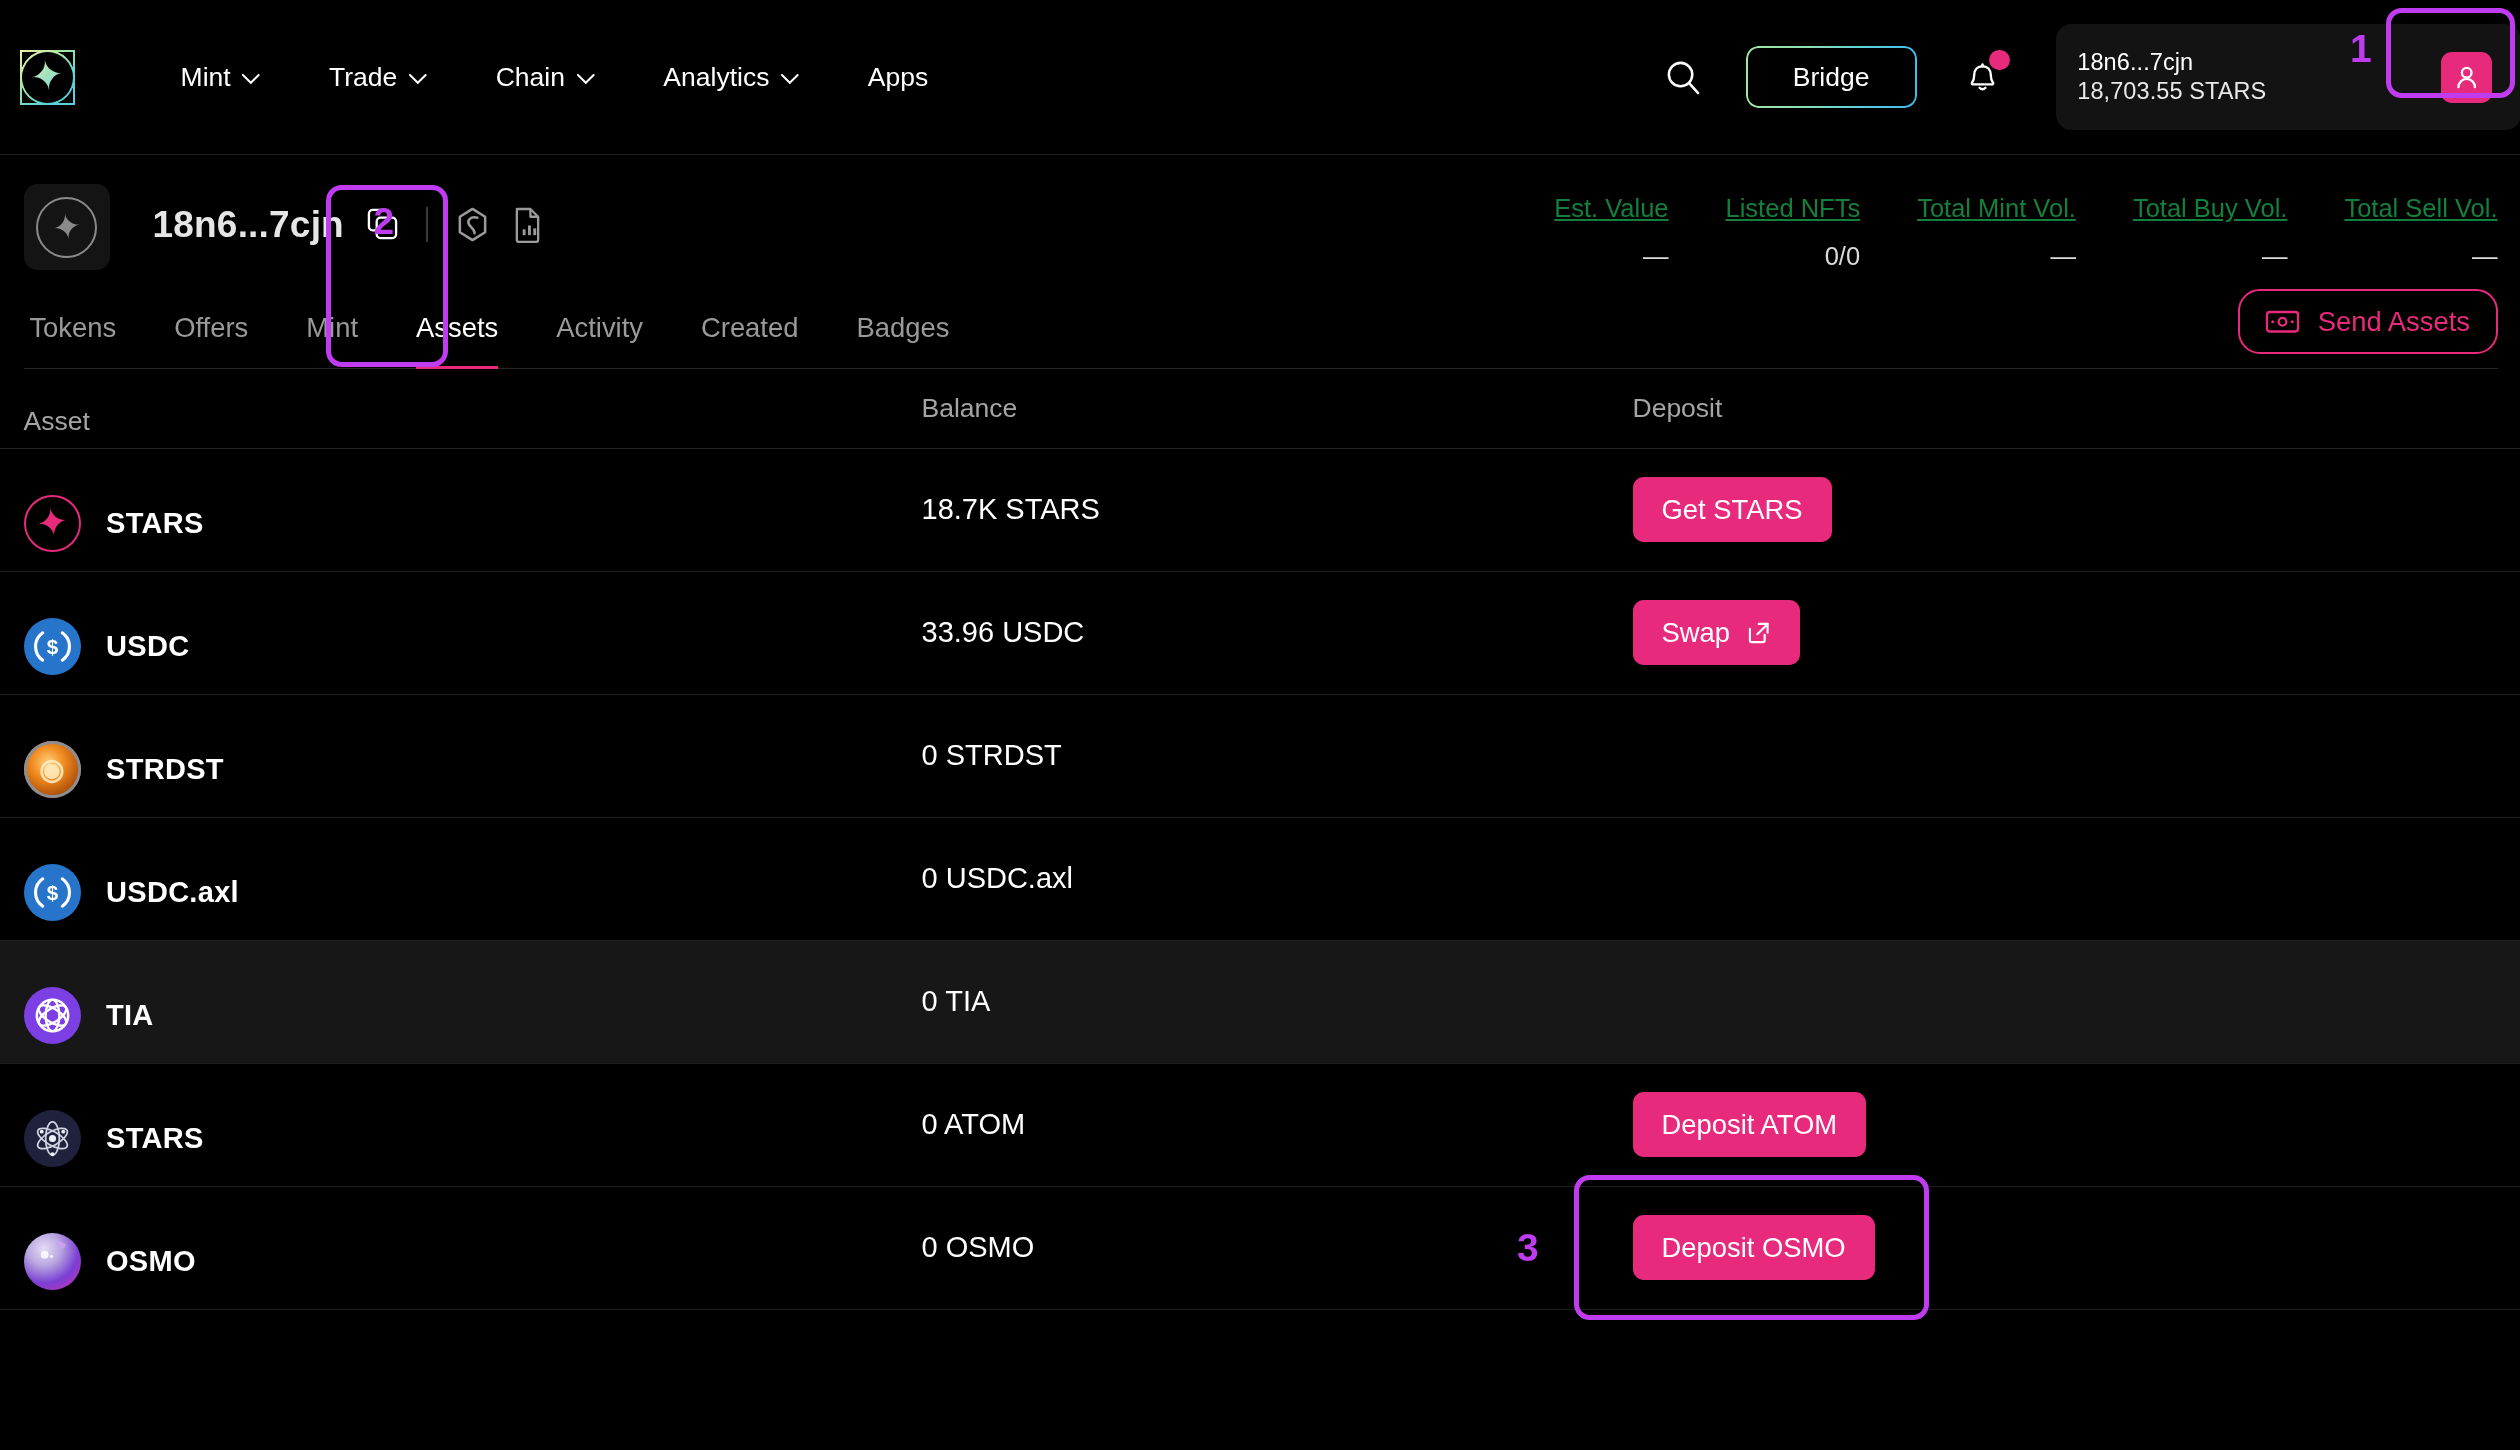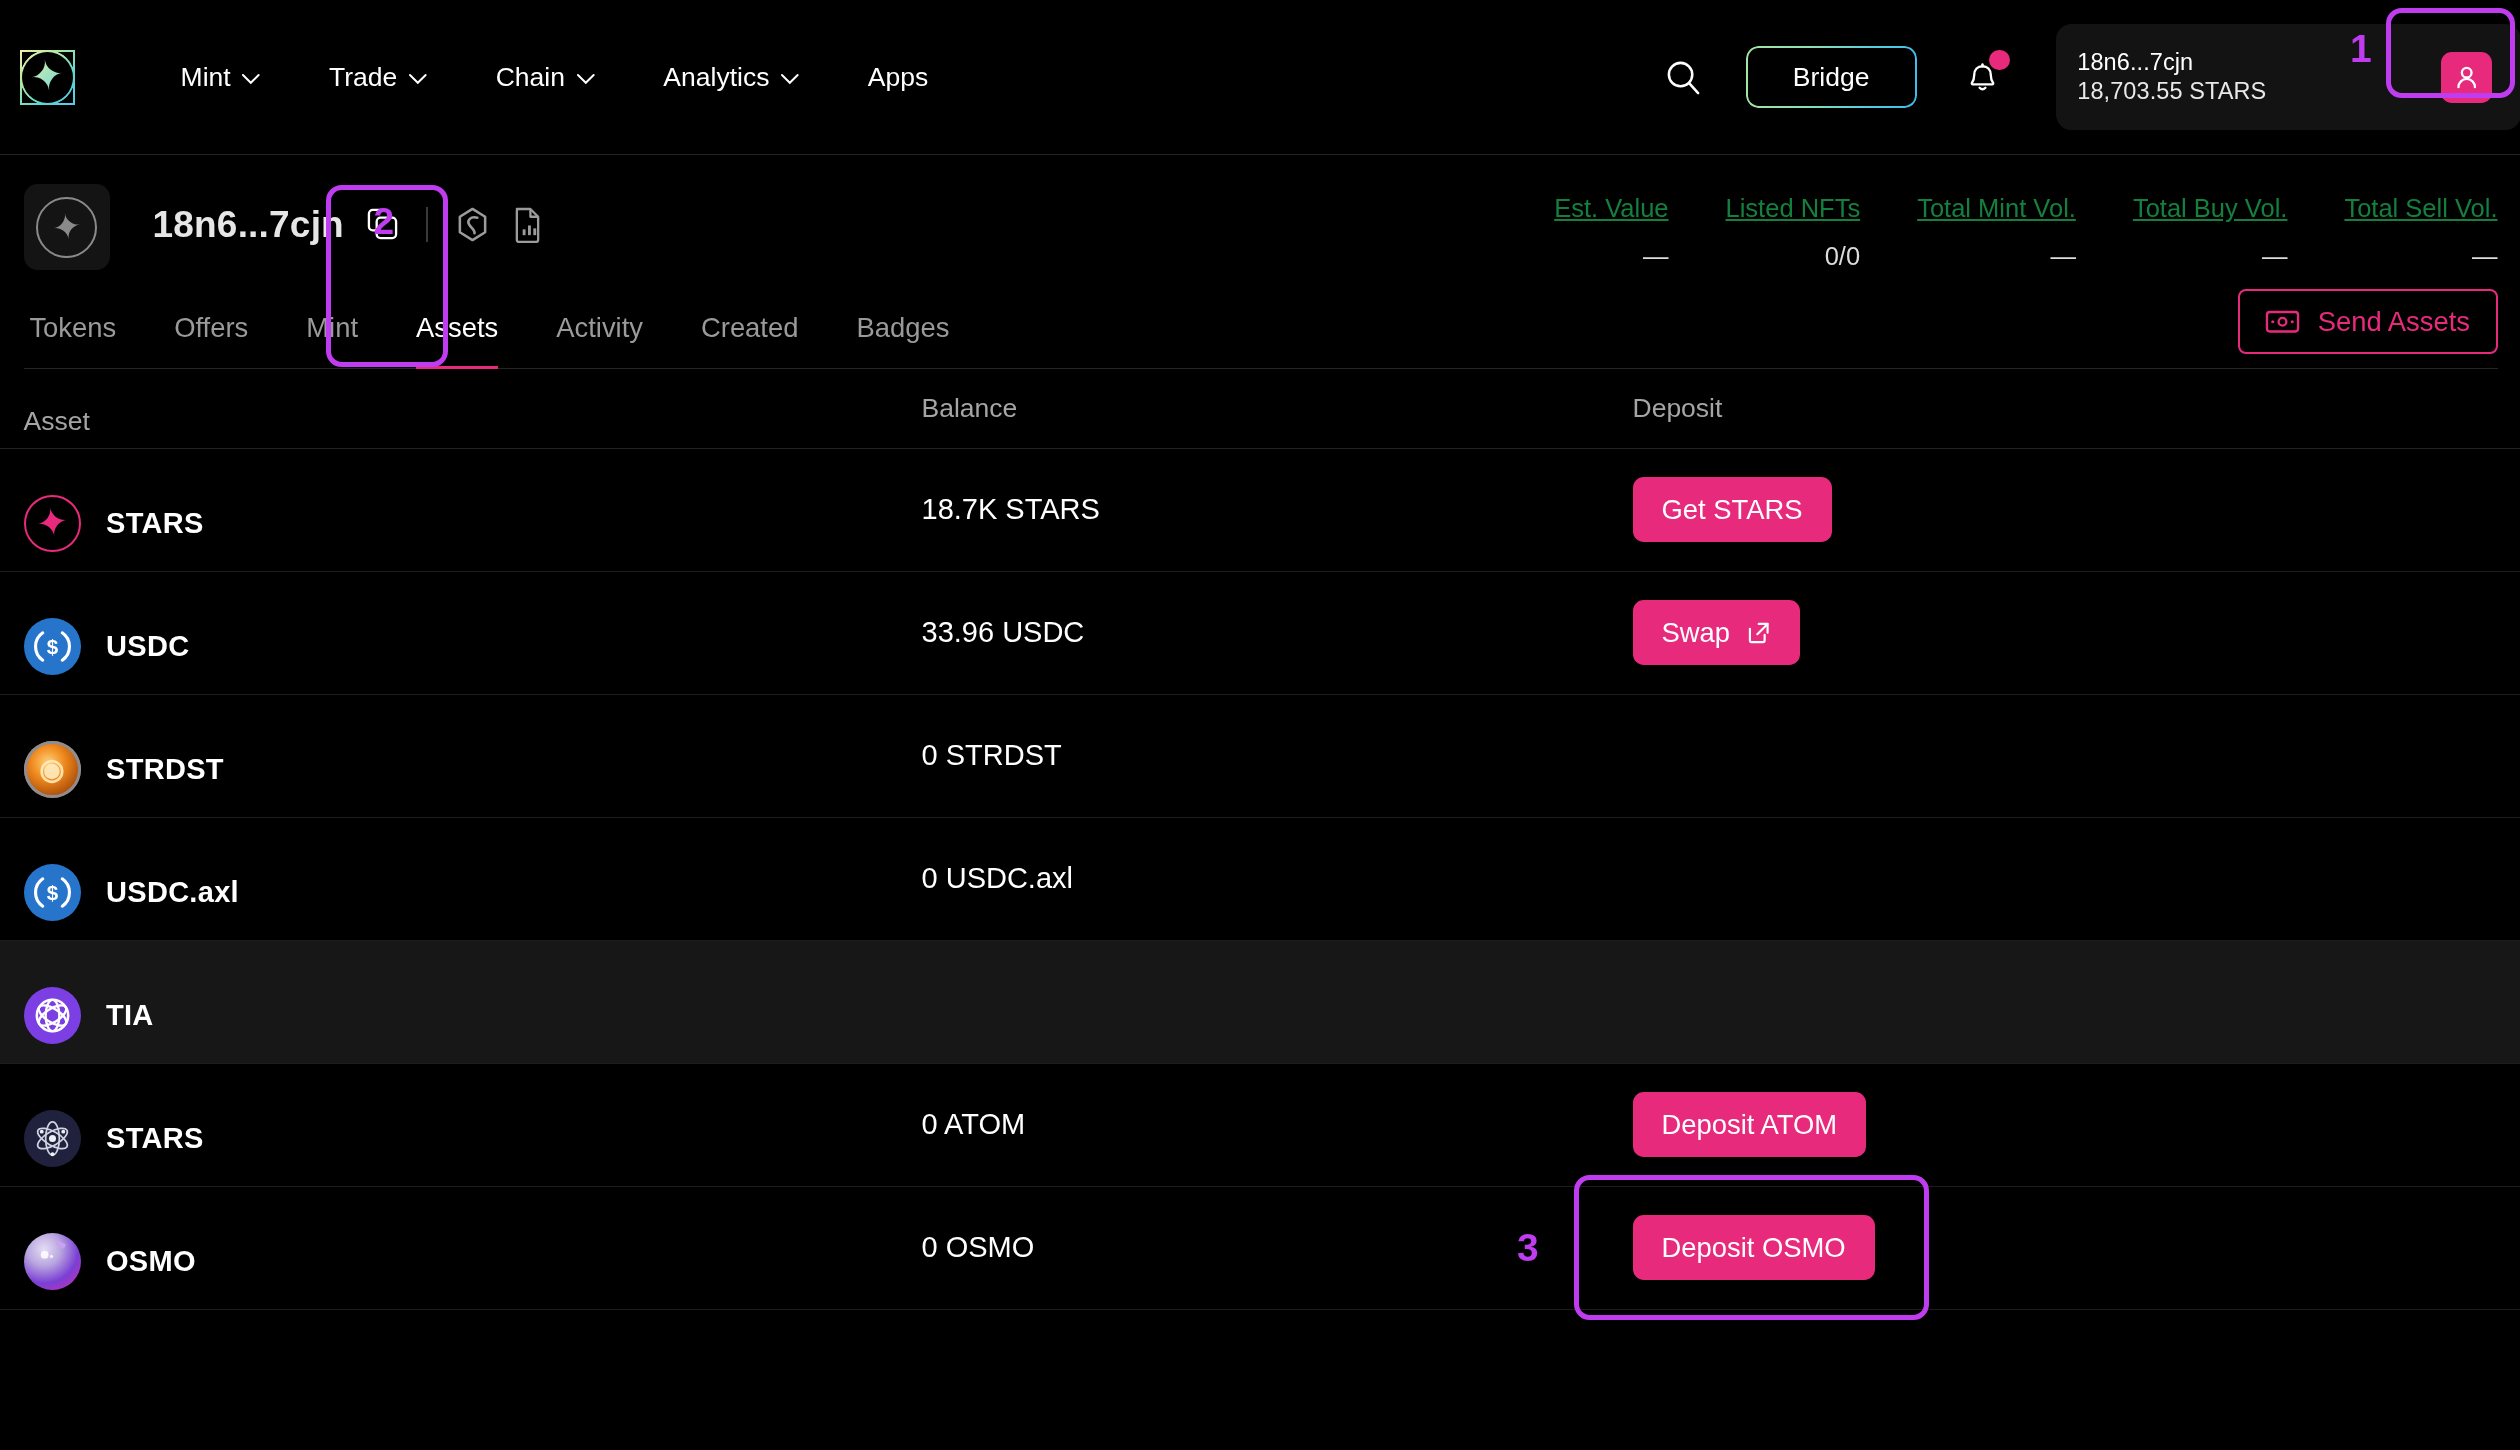--- a/index.html
+++ b/index.html
@@ -222,21 +222,21 @@
     height: 2.9px;
     background: #e72a7c;
   }
   .send-assets {
     margin-left: auto;
     margin-bottom: 13.7px;
     display: flex; align-items: center; gap: 17.6px;
     border: 2px solid #e72a7c;
     color: #e72a7c;
     background: transparent;
-    border-radius: 8px;
+    border-radius: 22px;
     height: 65px;
     padding: 0 25.5px;
     font-size: 27.4px;
     cursor: pointer;
     white-space: nowrap;
   }
 
   
   .table { width: 100%; }
   .thead {
@@ -548,20 +548,21 @@
       <div class="coin coin-tia">
         <svg width="45" height="45" viewBox="0 0 46 46">
           <circle cx="23" cy="23" r="16" stroke="#fff" stroke-width="2.6" fill="none"></circle>
           <ellipse cx="23" cy="23" rx="7" ry="16" stroke="#fff" stroke-width="2.4" fill="none"></ellipse>
           <ellipse cx="23" cy="23" rx="16" ry="7" stroke="#fff" stroke-width="2.4" fill="none" transform="rotate(32 23 23)"></ellipse>
           <ellipse cx="23" cy="23" rx="16" ry="7" stroke="#fff" stroke-width="2.4" fill="none" transform="rotate(-32 23 23)"></ellipse>
         </svg>
       </div>
       <span class="asset-name">TIA</span>
     </div>
+    <div class="col-balance bal-cell">0 TIA</div>
     <div class="col-deposit"></div>
   </div>
 
   <div class="trow">
     <div class="col-asset asset-cell">
       <div class="coin coin-atom">
         <svg width="47" height="47" viewBox="0 0 48 48">
           <ellipse cx="24" cy="24" rx="7" ry="17" stroke="#cfd3e2" stroke-width="1.8" fill="none"></ellipse>
           <ellipse cx="24" cy="24" rx="7" ry="17" stroke="#cfd3e2" stroke-width="1.8" fill="none" transform="rotate(60 24 24)"></ellipse>
           <ellipse cx="24" cy="24" rx="7" ry="17" stroke="#cfd3e2" stroke-width="1.8" fill="none" transform="rotate(-60 24 24)"></ellipse>

